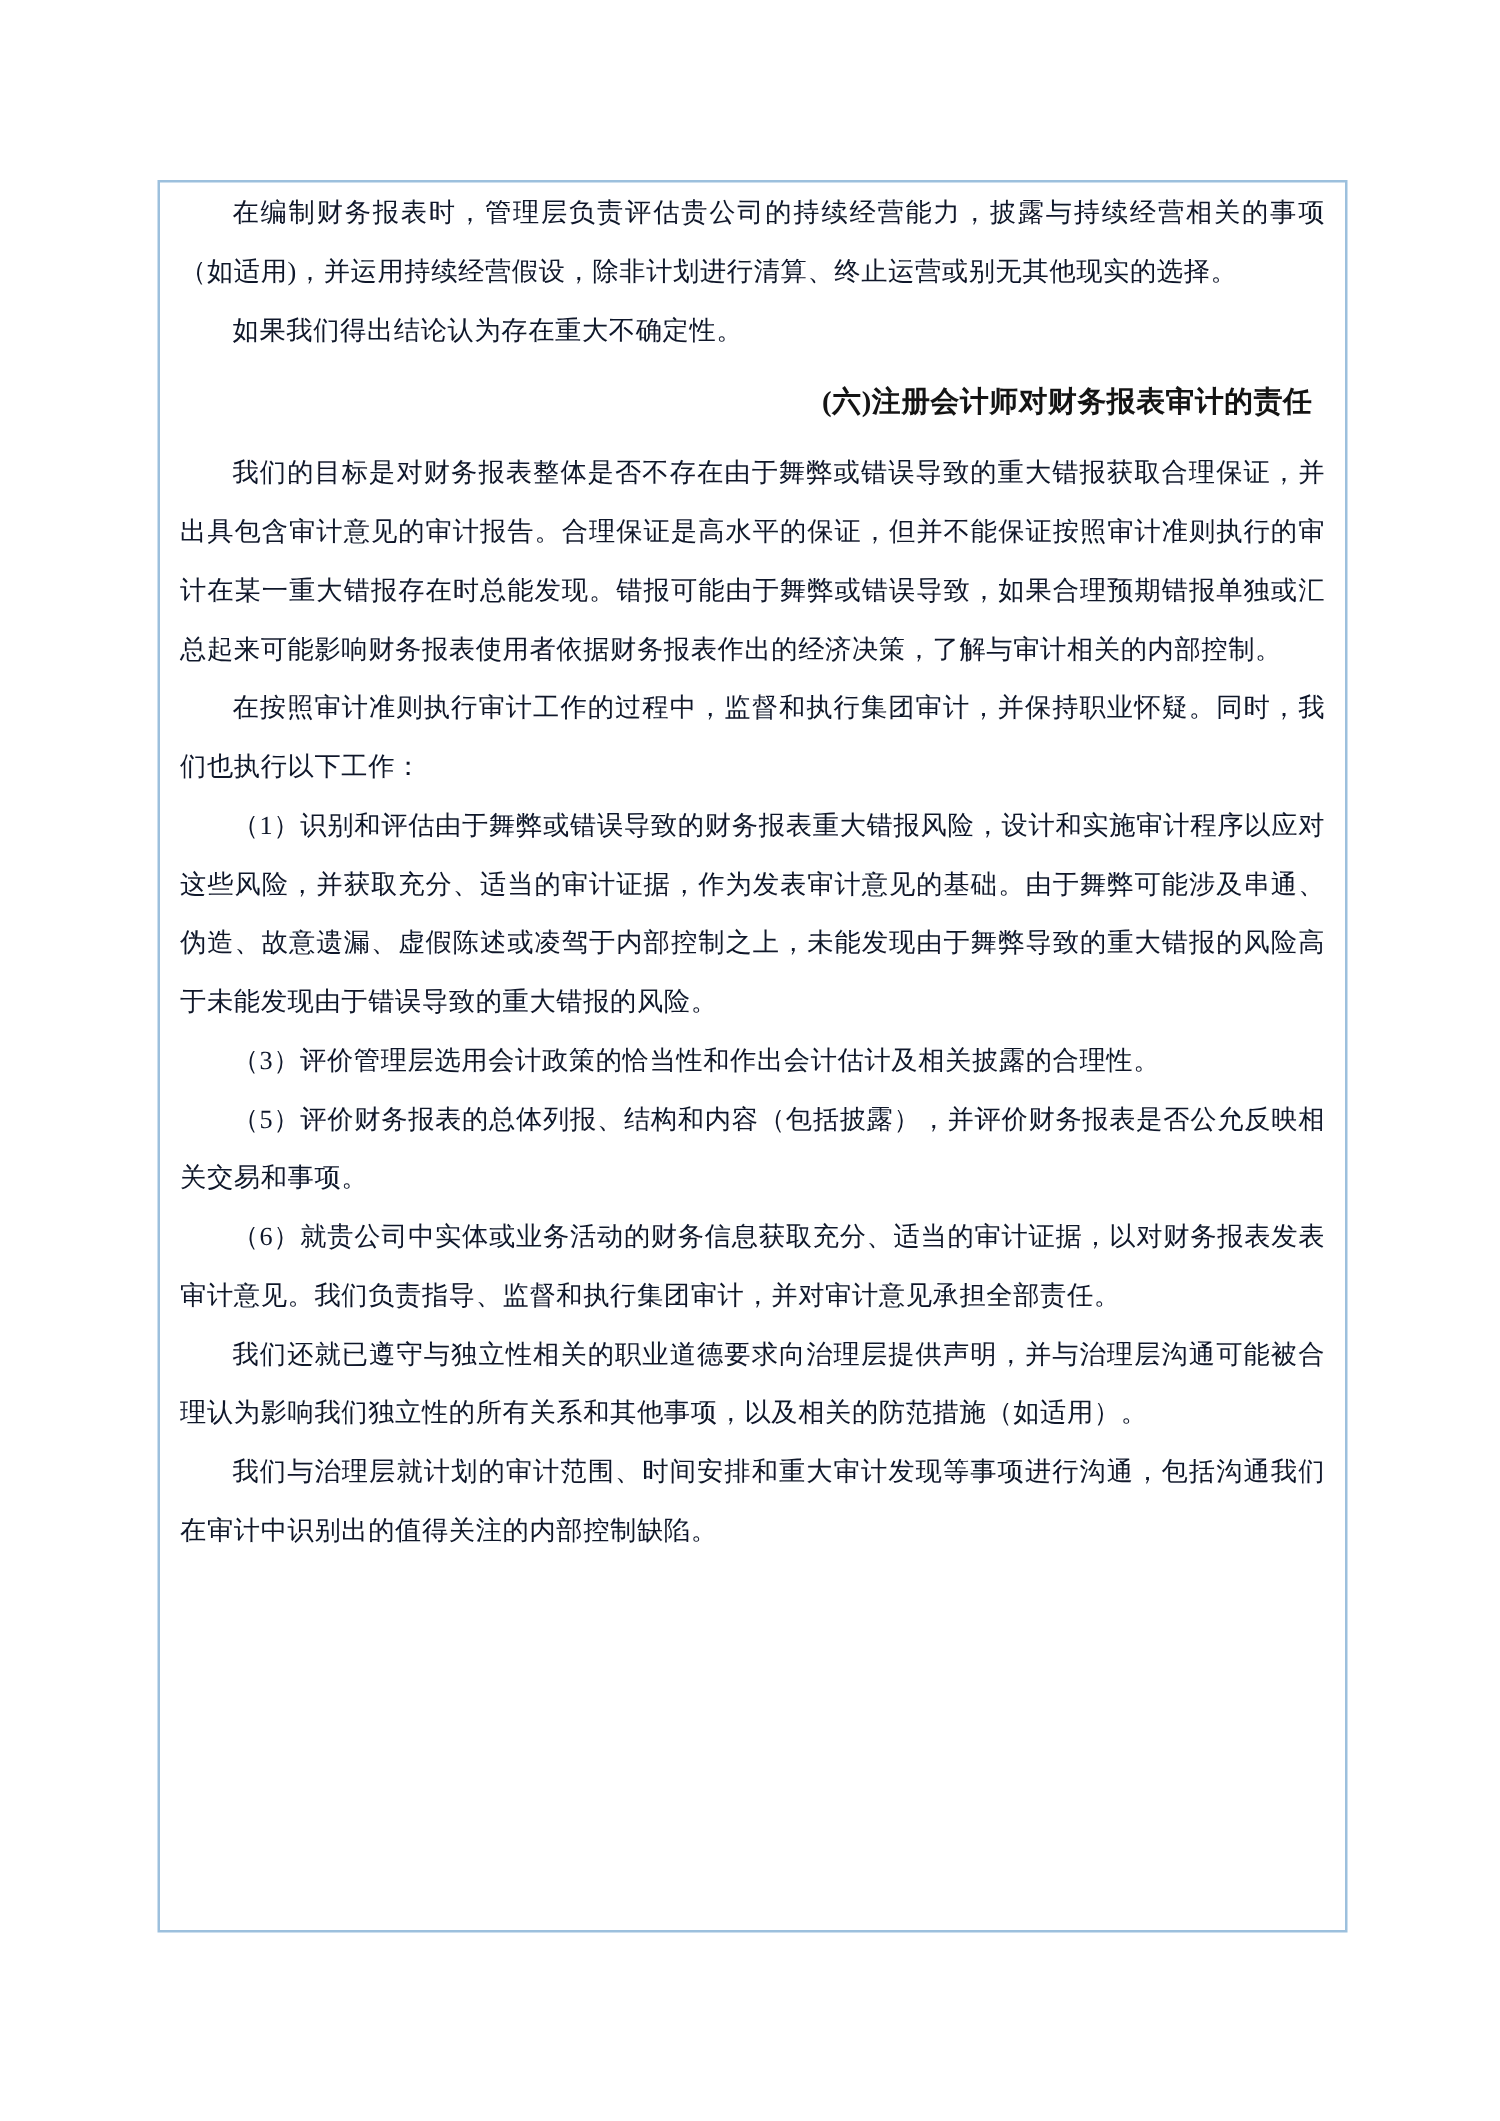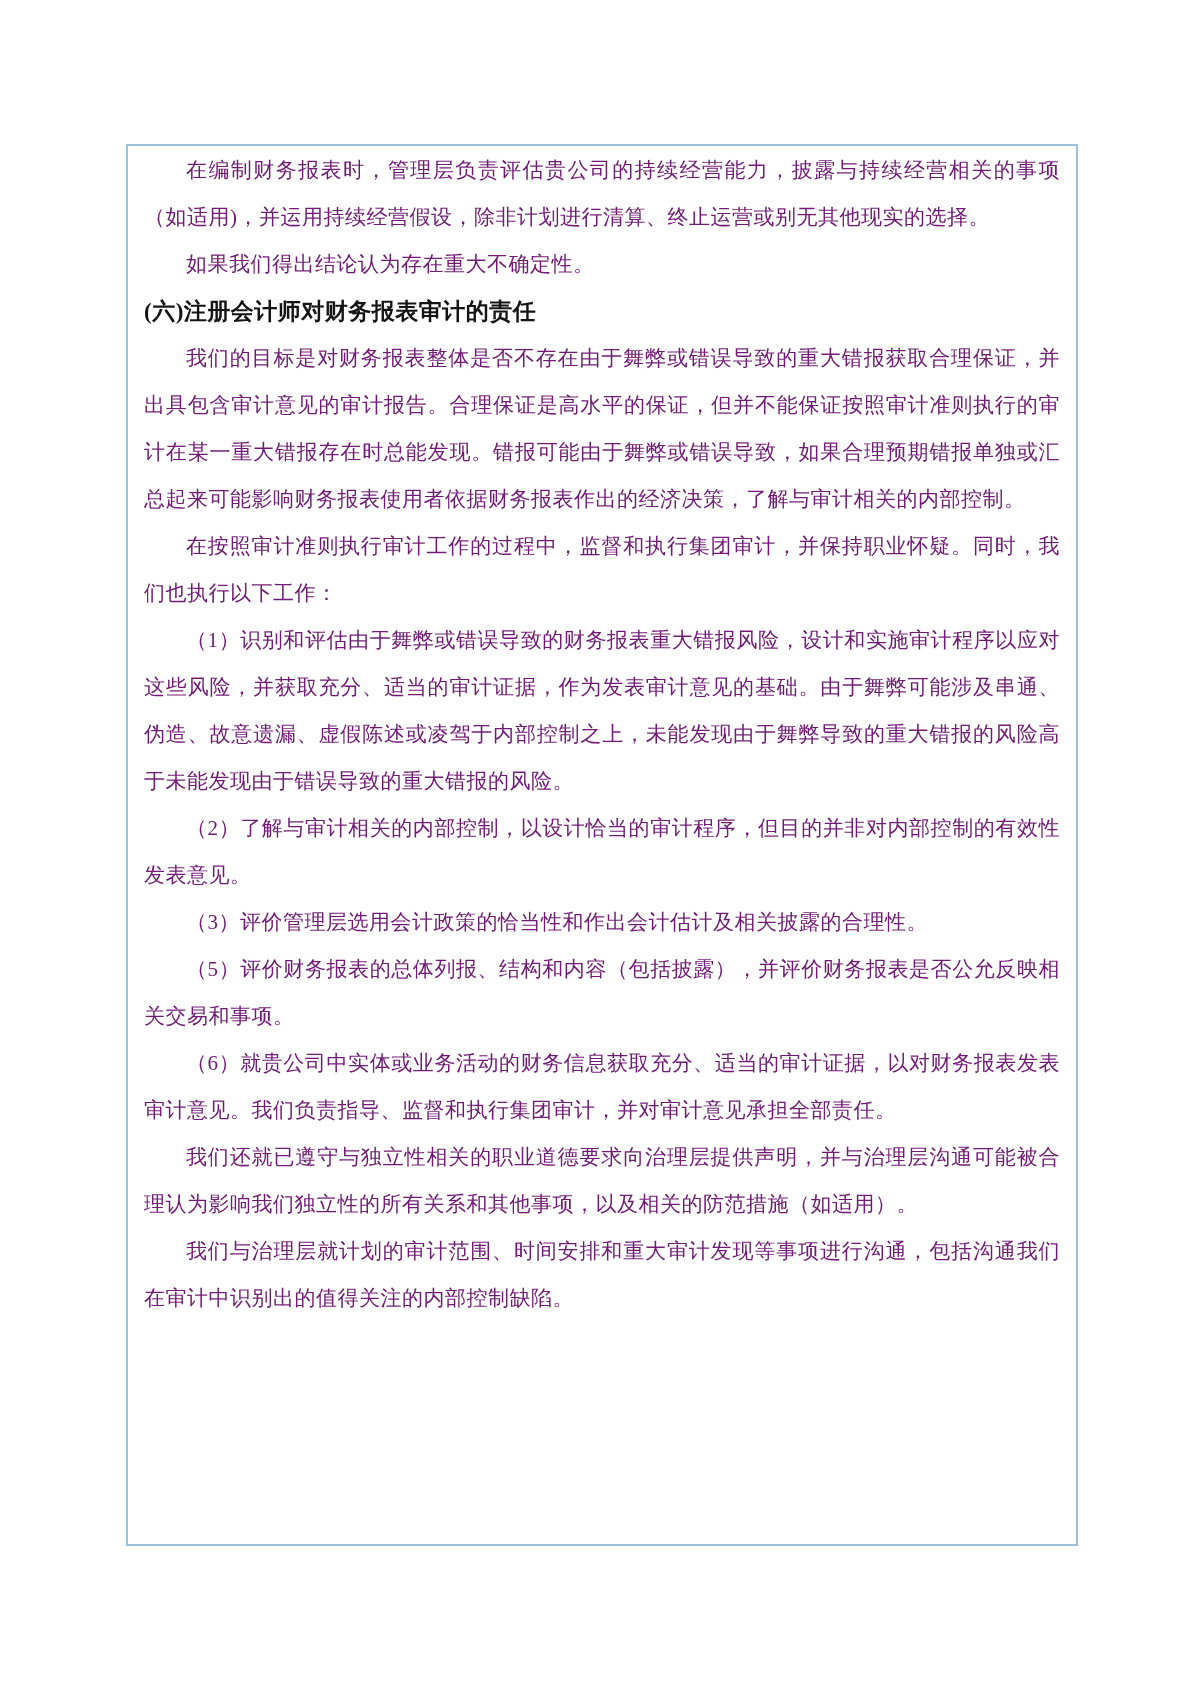--- a/index.html
+++ b/index.html
@@ -23,47 +23,46 @@
     height: 1402px;
     box-sizing: border-box;
     border: 2px solid #9cc0dd;
     background: #ffffff;
     padding: 1px 16px 2px 16px;
   }
   .doc-box p {
     margin: 0;
     font-size: 21px;
     line-height: 47px;
-    color: #701a75;
+    color: #0f172a;
     text-align: justify;
     text-indent: 2em;
     letter-spacing: 0.5px;
   }
   .doc-box h2 {
-    margin: 0;
+    margin: 10px;
     font-size: 23px;
     line-height: 47px;
     color: #141414;
     font-weight: bold;
     text-indent: 0;
-    text-align: left;
+    text-align: right;
     letter-spacing: 0.5px;
   }
 </style>
 </head>
 <body>
 
 <div class="page">
   <div class="doc-box">
     <p>在编制财务报表时，管理层负责评估贵公司的持续经营能力，披露与持续经营相关的事项（如适用)，并运用持续经营假设，除非计划进行清算、终止运营或别无其他现实的选择。</p>
     <p>如果我们得出结论认为存在重大不确定性。</p>
     <h2>(六)注册会计师对财务报表审计的责任</h2>
     <p>我们的目标是对财务报表整体是否不存在由于舞弊或错误导致的重大错报获取合理保证，并出具包含审计意见的审计报告。合理保证是高水平的保证，但并不能保证按照审计准则执行的审计在某一重大错报存在时总能发现。错报可能由于舞弊或错误导致，如果合理预期错报单独或汇总起来可能影响财务报表使用者依据财务报表作出的经济决策，了解与审计相关的内部控制。</p>
     <p>在按照审计准则执行审计工作的过程中，监督和执行集团审计，并保持职业怀疑。同时，我们也执行以下工作：</p>
     <p>（1）识别和评估由于舞弊或错误导致的财务报表重大错报风险，设计和实施审计程序以应对这些风险，并获取充分、适当的审计证据，作为发表审计意见的基础。由于舞弊可能涉及串通、伪造、故意遗漏、虚假陈述或凌驾于内部控制之上，未能发现由于舞弊导致的重大错报的风险高于未能发现由于错误导致的重大错报的风险。</p>
-    <p>（2）了解与审计相关的内部控制，以设计恰当的审计程序，但目的并非对内部控制的有效性发表意见。</p>
     <p>（3）评价管理层选用会计政策的恰当性和作出会计估计及相关披露的合理性。</p>
     <p>（5）评价财务报表的总体列报、结构和内容（包括披露），并评价财务报表是否公允反映相关交易和事项。</p>
     <p>（6）就贵公司中实体或业务活动的财务信息获取充分、适当的审计证据，以对财务报表发表审计意见。我们负责指导、监督和执行集团审计，并对审计意见承担全部责任。</p>
     <p>我们还就已遵守与独立性相关的职业道德要求向治理层提供声明，并与治理层沟通可能被合理认为影响我们独立性的所有关系和其他事项，以及相关的防范措施（如适用）。</p>
     <p>我们与治理层就计划的审计范围、时间安排和重大审计发现等事项进行沟通，包括沟通我们在审计中识别出的值得关注的内部控制缺陷。</p>
   </div>
 </div>
 
 </body></html>

